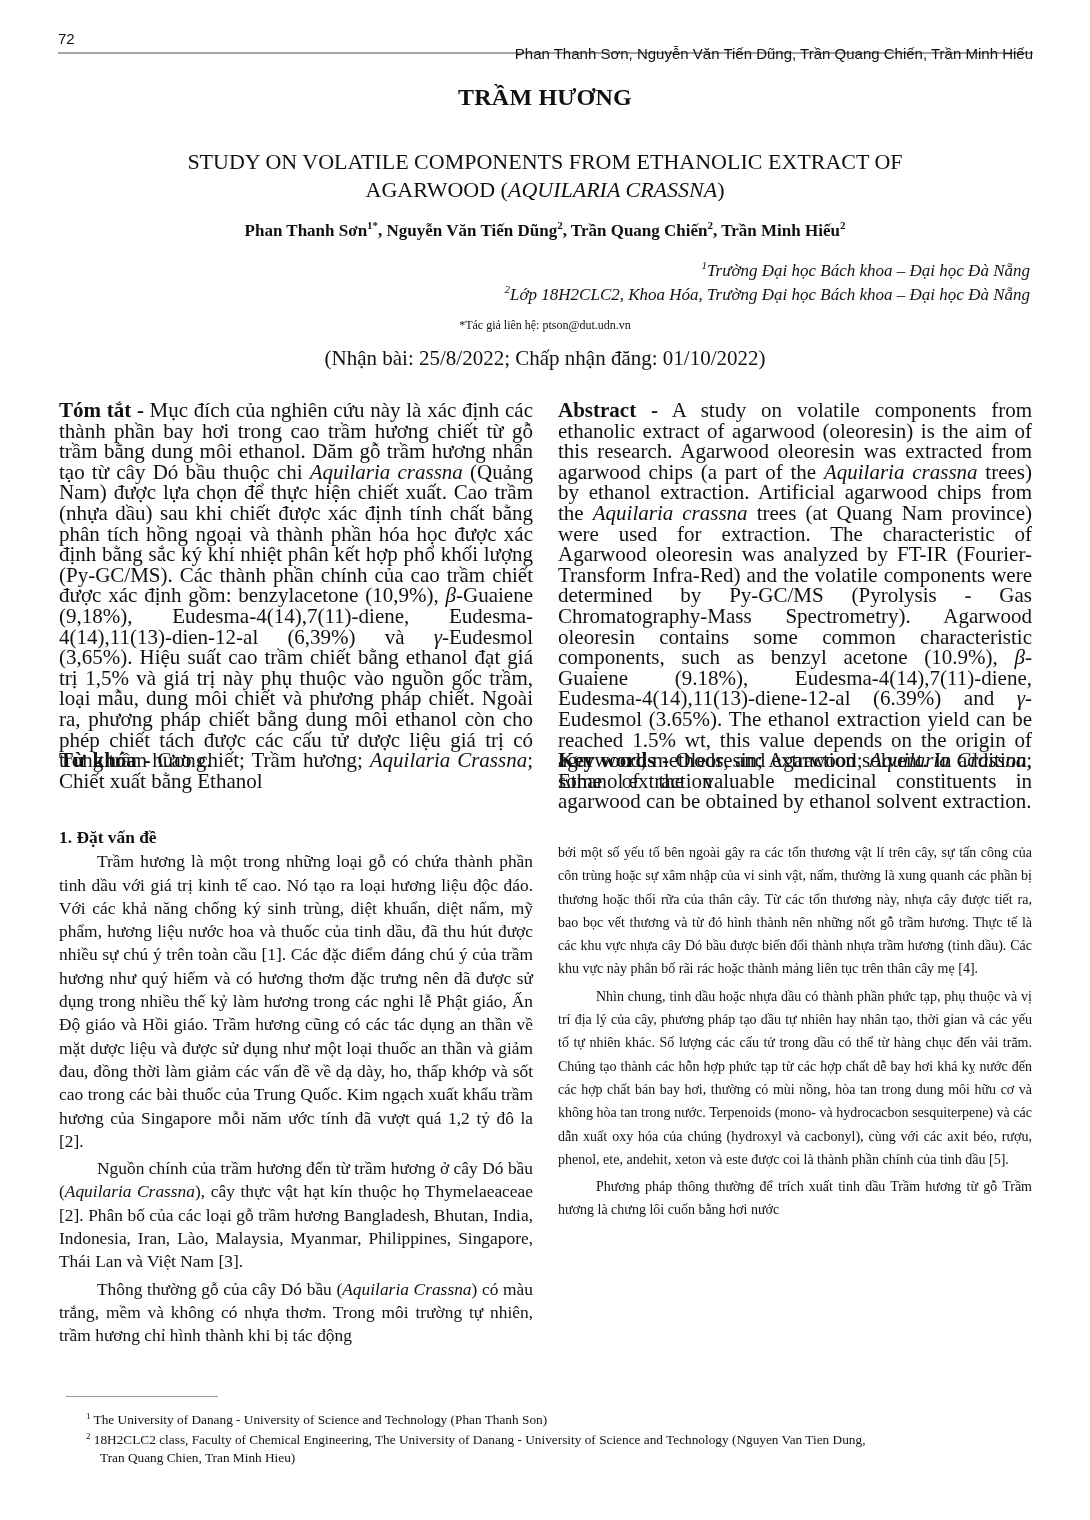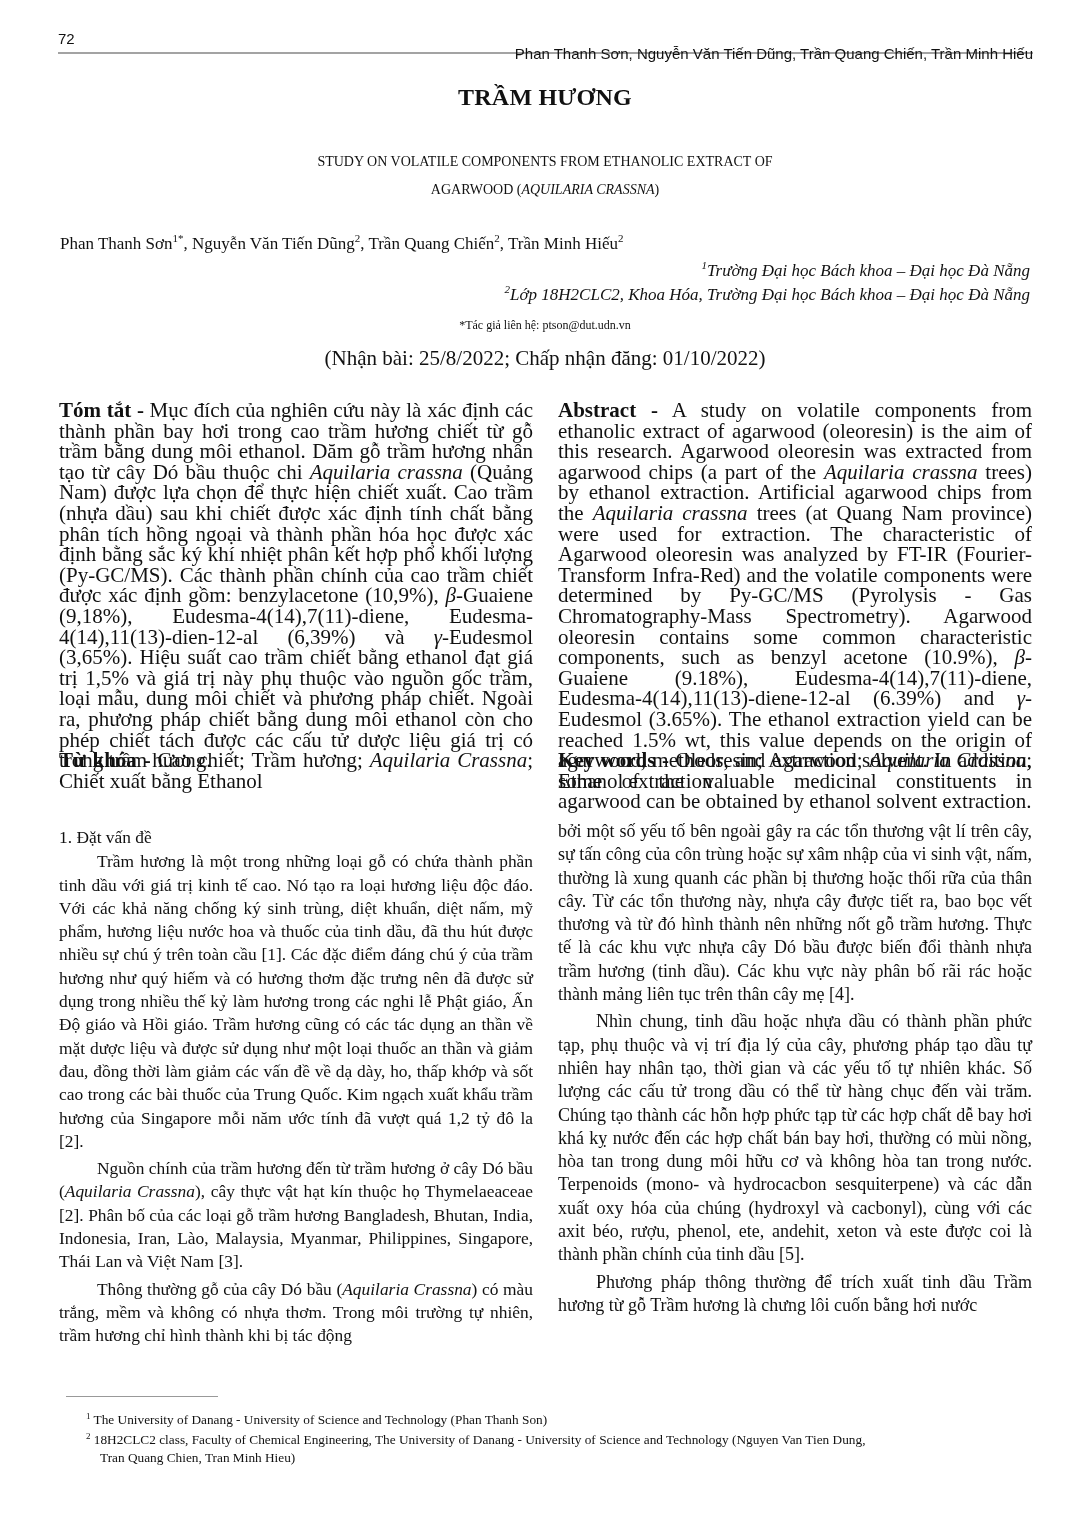--- a/index.html
+++ b/index.html
@@ -1,39 +1,39 @@
 <!DOCTYPE html>
 <html><head>
 <meta charset="utf-8">
 <style>
   html, body { margin: 0; padding: 0; background: #ffffff; }
   body { width: 1090px; height: 1520px; position: relative; overflow: hidden; color: #111; font-family: "Liberation Serif", serif; }
   .header { position: absolute; left: 58px; top: 28px; width: 975px; height: 24px; border-bottom: 2px solid #a3a3a3; font-family: "Liberation Sans", sans-serif; font-size: 15px; }
   .header .pnum { position: absolute; left: 0; top: 2px; }
   .header .running { position: absolute; right: 0; top: 17px; }
   .title-vn { position: absolute; left: 60px; top: 82px; width: 970px; text-align: center; font-weight: bold; font-size: 24px; line-height: 30px; letter-spacing: 0.2px; }
-  .title-en { position: absolute; left: 60px; top: 148px; width: 970px; text-align: center; font-size: 14px; line-height: 28px; }
+  .title-en { position: absolute; left: 60px; top: 148px; width: 970px; text-align: center; font-size: 22px; line-height: 28px; }
   .title-en i { font-style: italic; }
-  .authors { position: absolute; left: 60px; top: 232px; width: 970px; text-align: left; font-weight: normal; font-size: 17px; }
+  .authors { position: absolute; left: 60px; top: 219px; width: 970px; text-align: center; font-weight: bold; font-size: 17px; }
   .authors sup { font-size: 11px; }
   .affil { position: absolute; left: 60px; width: 970px; text-align: right; font-style: italic; font-size: 17px; }
   .affil sup { font-size: 11px; }
   .aff1 { top: 259px; }
   .aff2 { top: 283px; }
   .contact { position: absolute; left: 60px; top: 318px; width: 970px; text-align: center; font-size: 12px; }
   .dates { position: absolute; left: 60px; top: 346px; width: 970px; text-align: center; font-size: 21px; }
   .col { position: absolute; width: 474px; font-size: 21px; line-height: 20.6px; text-align: justify; }
   .col-left { left: 59px; }
   .col-right { left: 558px; }
   .abs-block { top: 400px; }
   .kw-block { top: 750px; }
   .label { font-weight: bold; }
   .body-col { top: 826px; font-size: 17.4px; line-height: 23.3px; }
-  .body-col-r { top: 820px; font-size: 18px; line-height: 23.3px; }
-  .sec-head { font-weight: normal; font-size: 17.4px; margin: 0 0 1px 0; }
+  .body-col-r { top: 841px; font-size: 14px; line-height: 23.3px; }
+  .sec-head { font-weight: bold; font-size: 17.4px; margin: 0 0 1px 0; }
   .p { margin: 0 0 4px 0; text-indent: 38px; }
   .p.noindent { text-indent: 0; }
   .footrule { position: absolute; left: 66px; top: 1396px; width: 152px; height: 0; border-top: 1.5px solid #999; }
   .footnotes { position: absolute; left: 66px; top: 1408px; width: 970px; font-size: 13.3px; line-height: 17px; margin-left: 20px; }
   .footnotes sup { font-size: 9px; }
   .fn2-cont { padding-left: 14px; }
 </style>
 </head>
 <body>
 

